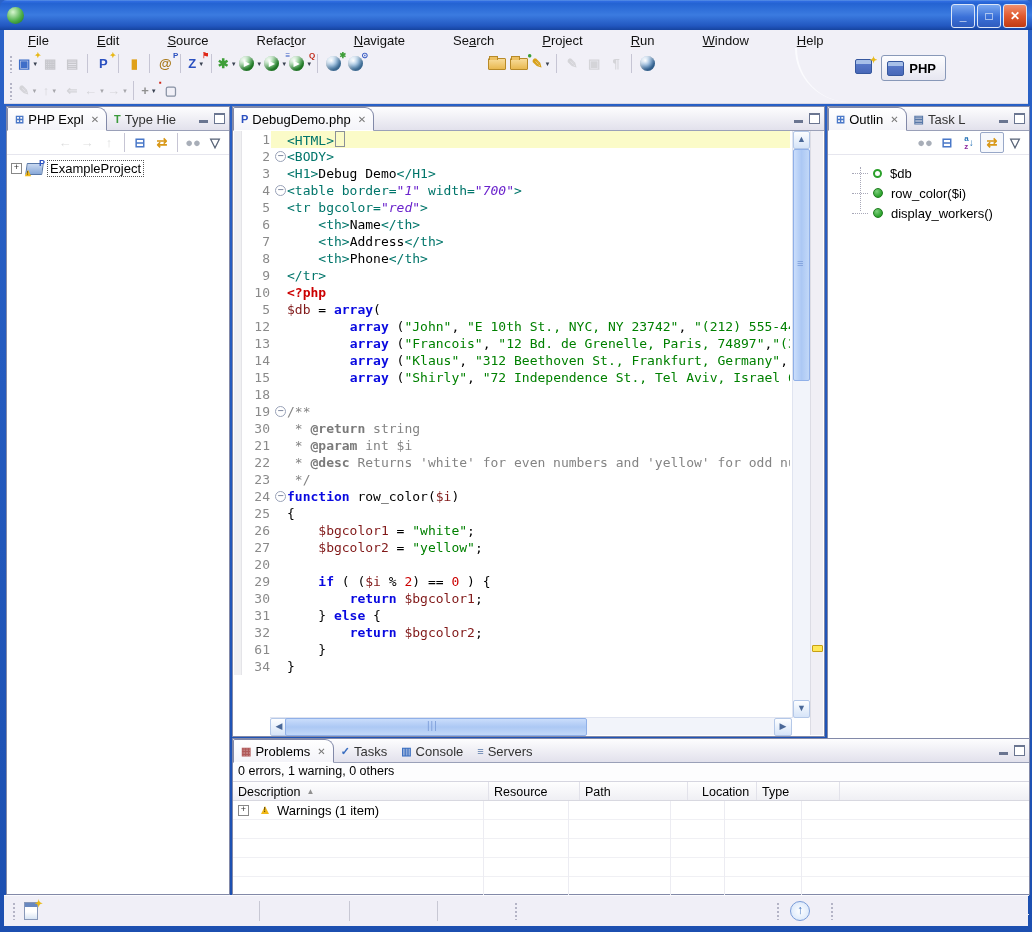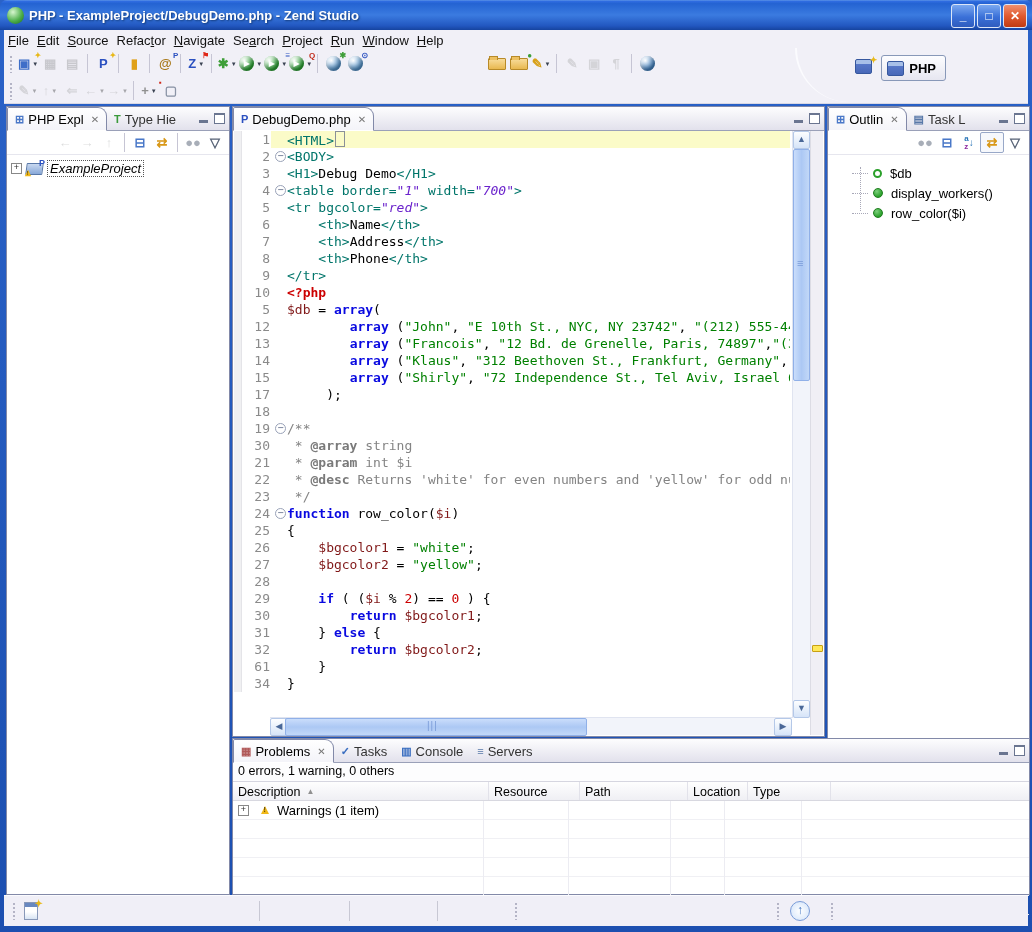--- a/index.html
+++ b/index.html
@@ -13,21 +13,21 @@
   .zend-orb{width:17px;height:17px;border-radius:50%;margin:0 5px 0 7px;
     background:radial-gradient(circle at 35% 30%,#D6F6CE,#4FB04C 55%,#1E6E20 95%);}
   .tb-title{color:#fff;font-weight:bold;text-shadow:1px 1px 2px #123A7A;white-space:nowrap;}
   .tb-btns{position:absolute;right:5px;top:4px;display:flex;gap:2px;}
   .tb-btn{width:22px;height:22px;border-radius:3px;border:1px solid #DCE6F8;color:#fff;
     font-weight:bold;font-size:12px;display:flex;align-items:center;justify-content:center;
     background:linear-gradient(180deg,#7AA8F0,#3A70D8 55%,#2E5CBE);}
   .tb-btn.close{background:linear-gradient(180deg,#F09070,#E05A30 50%,#C03A12);}
   
   .menubar{position:absolute;top:30px;left:4px;width:1024px;height:20px;background:#F1F0F7;display:flex;align-items:center;}
-  .menu-item{padding:1px 4px;color:#111;}
+  .menu-item{padding:1px 24px;color:#111;}
   .menu-item u{text-decoration:underline;}
   .toolbars{position:absolute;top:50px;left:4px;width:1024px;height:53px;background:#F1F0F7;border-bottom:1px solid #D9D8E3;}
   .trow{display:flex;align-items:center;height:27px;padding-left:2px;}
   .thandle{width:5px;height:18px;margin:0 3px;
     background-image:radial-gradient(#B4B4C6 1px,transparent 1.2px);background-size:4px 4px;}
   .tsep{width:1px;height:19px;background:#C6C5D4;margin:0 4px;}
   .tbtn{height:22px;min-width:20px;padding:0 1px;display:flex;align-items:center;justify-content:center;position:relative;border-radius:2px;}
   .tbtn .ig{font-size:13px;font-weight:bold;line-height:1;}
   .tbtn .orb{width:15px;height:15px;border-radius:50%;display:flex;align-items:center;justify-content:center;
     color:#fff;font-size:8px;box-shadow:inset -2px -3px 4px rgba(0,0,0,.35), inset 2px 2px 3px rgba(255,255,255,.6);}
@@ -68,21 +68,21 @@
   
   .tree-row{display:flex;align-items:center;height:18px;margin:4px 0 0 4px;}
   .expander{width:9px;height:9px;border:1px solid #888;background:#fff;font-size:9px;line-height:7px;text-align:center;color:#333;margin-right:4px;}
   .proj-ic{position:relative;width:18px;height:13px;margin-right:3px;}
   .proj-folder{position:absolute;left:0;top:1px;width:15px;height:10px;background:linear-gradient(180deg,#C8D8F0,#88A8D8);
     border:1px solid #5878A8;border-radius:1px;transform:skewX(-8deg);}
   .proj-p{position:absolute;right:-1px;top:-4px;color:#2B50C0;font-size:9px;font-weight:bold;}
   .warn-tri{width:0;height:0;border-left:4px solid transparent;border-right:4px solid transparent;border-bottom:8px solid #F0B818;position:relative;}
   .warn-tri::after{content:"!";position:absolute;left:-1.5px;top:0px;font-size:7px;font-weight:bold;color:#59430A;}
   .proj-warn{position:absolute;left:-2px;bottom:-2px;transform:scale(.8);}
-  .tree-label{border:1px dotted #555;padding:0 2px;font-style:italic;}
+  .tree-label{border:1px dotted #555;padding:0 2px;}
   
   .ed-body{position:absolute;left:1px;right:1px;top:24px;bottom:1px;}
   .code-area{position:absolute;left:0;top:0;right:33px;bottom:17px;overflow:hidden;
     font-family:"DejaVu Sans Mono",monospace;font-size:13px;line-height:17px;}
   .cl{display:flex;height:17px;white-space:pre;}
   .cl.cur{background:linear-gradient(90deg,#FFFFFF 0,#FFFFFF 37px,#FBFBC8 37px);}
   .ann-col{width:7px;background:#F0F0F2;border-right:1px solid #E4E4E8;flex:none;}
   .ln{width:28px;flex:none;text-align:right;color:#8A8A8A;padding-right:4px;}
   .foldc{width:13px;flex:none;position:relative;}
   .fm{position:absolute;left:1px;top:3px;width:9px;height:9px;border:1px solid #99A2B8;border-radius:50%;
@@ -139,21 +139,20 @@
   .upbtn{position:absolute;left:786px;top:5px;width:18px;height:18px;border-radius:50%;border:1px solid #7A9CD8;
     background:radial-gradient(#FFFFFF,#D0E2FA);color:#3A6EC0;text-align:center;line-height:16px;font-size:12px;font-weight:bold;}
 </style>
 </head>
 <body>
 
 <div id="win">
 
   <div class="titlebar">
     <span class="zend-orb"></span>
-    <span class="tb-title">PHP - ExampleProject/DebugDemo.php - Zend Studio</span>
     <span class="tb-btns">
       <span class="tb-btn">_</span>
       <span class="tb-btn">□</span>
       <span class="tb-btn close">✕</span>
     </span>
   </div>
 
   <div class="menubar" id="menubar">
       <span class="menu-item"><u>F</u>ile</span>
       <span class="menu-item"><u>E</u>dit</span>
@@ -374,32 +373,31 @@
           <div class="cl"><span class="ann-col"></span><span class="ln">6</span><span class="foldc"></span><span class="codetext"><span class="sg-d">    </span><span class="sg-tag">&lt;th&gt;</span><span class="sg-d">Name</span><span class="sg-tag">&lt;/th&gt;</span></span></div>
           <div class="cl"><span class="ann-col"></span><span class="ln">7</span><span class="foldc"></span><span class="codetext"><span class="sg-d">    </span><span class="sg-tag">&lt;th&gt;</span><span class="sg-d">Address</span><span class="sg-tag">&lt;/th&gt;</span></span></div>
           <div class="cl"><span class="ann-col"></span><span class="ln">8</span><span class="foldc"></span><span class="codetext"><span class="sg-d">    </span><span class="sg-tag">&lt;th&gt;</span><span class="sg-d">Phone</span><span class="sg-tag">&lt;/th&gt;</span></span></div>
           <div class="cl"><span class="ann-col"></span><span class="ln">9</span><span class="foldc"></span><span class="codetext"><span class="sg-tag">&lt;/tr&gt;</span></span></div>
           <div class="cl"><span class="ann-col"></span><span class="ln">10</span><span class="foldc"></span><span class="codetext"><span class="sg-php">&lt;?php</span></span></div>
           <div class="cl"><span class="ann-col"></span><span class="ln">5</span><span class="foldc"></span><span class="codetext"><span class="sg-var">$db</span><span class="sg-d"> = </span><span class="sg-kw">array</span><span class="sg-d">(</span></span></div>
           <div class="cl"><span class="ann-col"></span><span class="ln">12</span><span class="foldc"></span><span class="codetext"><span class="sg-d">        </span><span class="sg-kw">array</span><span class="sg-d"> (</span><span class="sg-str">"John"</span><span class="sg-d">, </span><span class="sg-str">"E 10th St., NYC, NY 23742"</span><span class="sg-d">, </span><span class="sg-str">"(212) 555-44</span></span></div>
           <div class="cl"><span class="ann-col"></span><span class="ln">13</span><span class="foldc"></span><span class="codetext"><span class="sg-d">        </span><span class="sg-kw">array</span><span class="sg-d"> (</span><span class="sg-str">"Francois"</span><span class="sg-d">, </span><span class="sg-str">"12 Bd. de Grenelle, Paris, 74897"</span><span class="sg-d">,</span><span class="sg-str">"(3</span></span></div>
           <div class="cl"><span class="ann-col"></span><span class="ln">14</span><span class="foldc"></span><span class="codetext"><span class="sg-d">        </span><span class="sg-kw">array</span><span class="sg-d"> (</span><span class="sg-str">"Klaus"</span><span class="sg-d">, </span><span class="sg-str">"312 Beethoven St., Frankfurt, Germany"</span><span class="sg-d">, </span></span></div>
           <div class="cl"><span class="ann-col"></span><span class="ln">15</span><span class="foldc"></span><span class="codetext"><span class="sg-d">        </span><span class="sg-kw">array</span><span class="sg-d"> (</span><span class="sg-str">"Shirly"</span><span class="sg-d">, </span><span class="sg-str">"72 Independence St., Tel Aviv, Israel 6</span></span></div>
-          <div class="cl"><span class="ann-col"></span><span class="ln">17</span><span class="foldc"></span><span class="codetext"><span class="sg-d">     );</span></span></div>
           <div class="cl"><span class="ann-col"></span><span class="ln">18</span><span class="foldc"></span><span class="codetext"></span></div>
           <div class="cl"><span class="ann-col"></span><span class="ln">19</span><span class="foldc"><span class="fm">−</span></span><span class="codetext"><span class="sg-com">/**</span></span></div>
-          <div class="cl"><span class="ann-col"></span><span class="ln">30</span><span class="foldc"></span><span class="codetext"><span class="sg-com"> * </span><span class="sg-doc">@array</span><span class="sg-com"> string</span></span></div>
+          <div class="cl"><span class="ann-col"></span><span class="ln">30</span><span class="foldc"></span><span class="codetext"><span class="sg-com"> * </span><span class="sg-doc">@return</span><span class="sg-com"> string</span></span></div>
           <div class="cl"><span class="ann-col"></span><span class="ln">21</span><span class="foldc"></span><span class="codetext"><span class="sg-com"> * </span><span class="sg-doc">@param</span><span class="sg-com"> int $i</span></span></div>
           <div class="cl"><span class="ann-col"></span><span class="ln">22</span><span class="foldc"></span><span class="codetext"><span class="sg-com"> * </span><span class="sg-doc">@desc</span><span class="sg-com"> Returns 'white' for even numbers and 'yellow' for odd nu</span></span></div>
           <div class="cl"><span class="ann-col"></span><span class="ln">23</span><span class="foldc"></span><span class="codetext"><span class="sg-com"> */</span></span></div>
           <div class="cl"><span class="ann-col"></span><span class="ln">24</span><span class="foldc"><span class="fm">−</span></span><span class="codetext"><span class="sg-kw">function</span><span class="sg-d"> row_color(</span><span class="sg-var">$i</span><span class="sg-d">)</span></span></div>
           <div class="cl"><span class="ann-col"></span><span class="ln">25</span><span class="foldc"></span><span class="codetext"><span class="sg-d">{</span></span></div>
           <div class="cl"><span class="ann-col"></span><span class="ln">26</span><span class="foldc"></span><span class="codetext"><span class="sg-d">    </span><span class="sg-var">$bgcolor1</span><span class="sg-d"> = </span><span class="sg-str">"white"</span><span class="sg-d">;</span></span></div>
           <div class="cl"><span class="ann-col"></span><span class="ln">27</span><span class="foldc"></span><span class="codetext"><span class="sg-d">    </span><span class="sg-var">$bgcolor2</span><span class="sg-d"> = </span><span class="sg-str">"yellow"</span><span class="sg-d">;</span></span></div>
-          <div class="cl"><span class="ann-col"></span><span class="ln">28</span><span class="foldc"></span><span class="codetext"></span></div>
+          <div class="cl"><span class="ann-col"></span><span class="ln">20</span><span class="foldc"></span><span class="codetext"></span></div>
           <div class="cl"><span class="ann-col"></span><span class="ln">29</span><span class="foldc"></span><span class="codetext"><span class="sg-d">    </span><span class="sg-kw">if</span><span class="sg-d"> ( (</span><span class="sg-var">$i</span><span class="sg-d"> % </span><span class="sg-num">2</span><span class="sg-d">) == </span><span class="sg-num">0</span><span class="sg-d"> ) {</span></span></div>
           <div class="cl"><span class="ann-col"></span><span class="ln">30</span><span class="foldc"></span><span class="codetext"><span class="sg-d">        </span><span class="sg-kw">return</span><span class="sg-d"> </span><span class="sg-var">$bgcolor1</span><span class="sg-d">;</span></span></div>
           <div class="cl"><span class="ann-col"></span><span class="ln">31</span><span class="foldc"></span><span class="codetext"><span class="sg-d">    } </span><span class="sg-kw">else</span><span class="sg-d"> {</span></span></div>
           <div class="cl"><span class="ann-col"></span><span class="ln">32</span><span class="foldc"></span><span class="codetext"><span class="sg-d">        </span><span class="sg-kw">return</span><span class="sg-d"> </span><span class="sg-var">$bgcolor2</span><span class="sg-d">;</span></span></div>
           <div class="cl"><span class="ann-col"></span><span class="ln">61</span><span class="foldc"></span><span class="codetext"><span class="sg-d">    }</span></span></div>
           <div class="cl"><span class="ann-col"></span><span class="ln">34</span><span class="foldc"></span><span class="codetext"><span class="sg-d">}</span></span></div>
         </div>
       <div class="vsb">
         <span class="sarr" style="top:0;">▲</span>
         <span class="vthumb"></span>
@@ -456,26 +454,26 @@
     <div class="out-tree" id="out-tree">
       <span class="out-vline"></span>
     <div class="out-row">
           <span class="out-conn"></span>
           <span class="bullet var"></span>
           <span>$db</span>
         </div>
         <div class="out-row">
           <span class="out-conn"></span>
           <span class="bullet fn"></span>
-          <span>display_workers()</span>
+          <span>row_color($i)</span>
         </div>
         <div class="out-row">
           <span class="out-conn"></span>
           <span class="bullet fn"></span>
-          <span>row_color($i)</span>
+          <span>display_workers()</span>
         </div>
       </div>
   </div>
 
   <div class="panel" style="left:232px;top:738px;width:796px;height:155px;">
     <div class="vtabs" id="prb-tabs">
         <span class="tab active">
           <span class="ticn" style="color: rgb(176, 88, 88);">▦</span>
           <span>Problems</span>
           <span class="tclose">✕</span>
@@ -502,21 +500,21 @@
         <span class="prb-hcell" style="width: 250px; flex: 0 0 auto;">
           <span>Description</span>
           <span class="sortmark">▲</span>
         </span>
         <span class="prb-hcell" style="width: 85px; flex: 0 0 auto;">
           <span>Resource</span>
         </span>
         <span class="prb-hcell" style="width: 102px; flex: 0 0 auto;">
           <span>Path</span>
         </span>
-        <span class="prb-hcell" style="width: 54px; flex: 0 0 auto;">
+        <span class="prb-hcell" style="width: 54px; flex: 0 0 auto; margin-left: 9px;">
           <span>Location</span>
         </span>
         <span class="prb-hcell" style="width: 77px; flex: 0 0 auto;">
           <span>Type</span>
         </span>
       </div>
     <div class="prb-body" id="prb-body" style="height: 108px;">
         <div class="prb-row">
           <span class="expander">+</span>
           <span class="warn-tri" style="margin-left: 8px;"></span>

